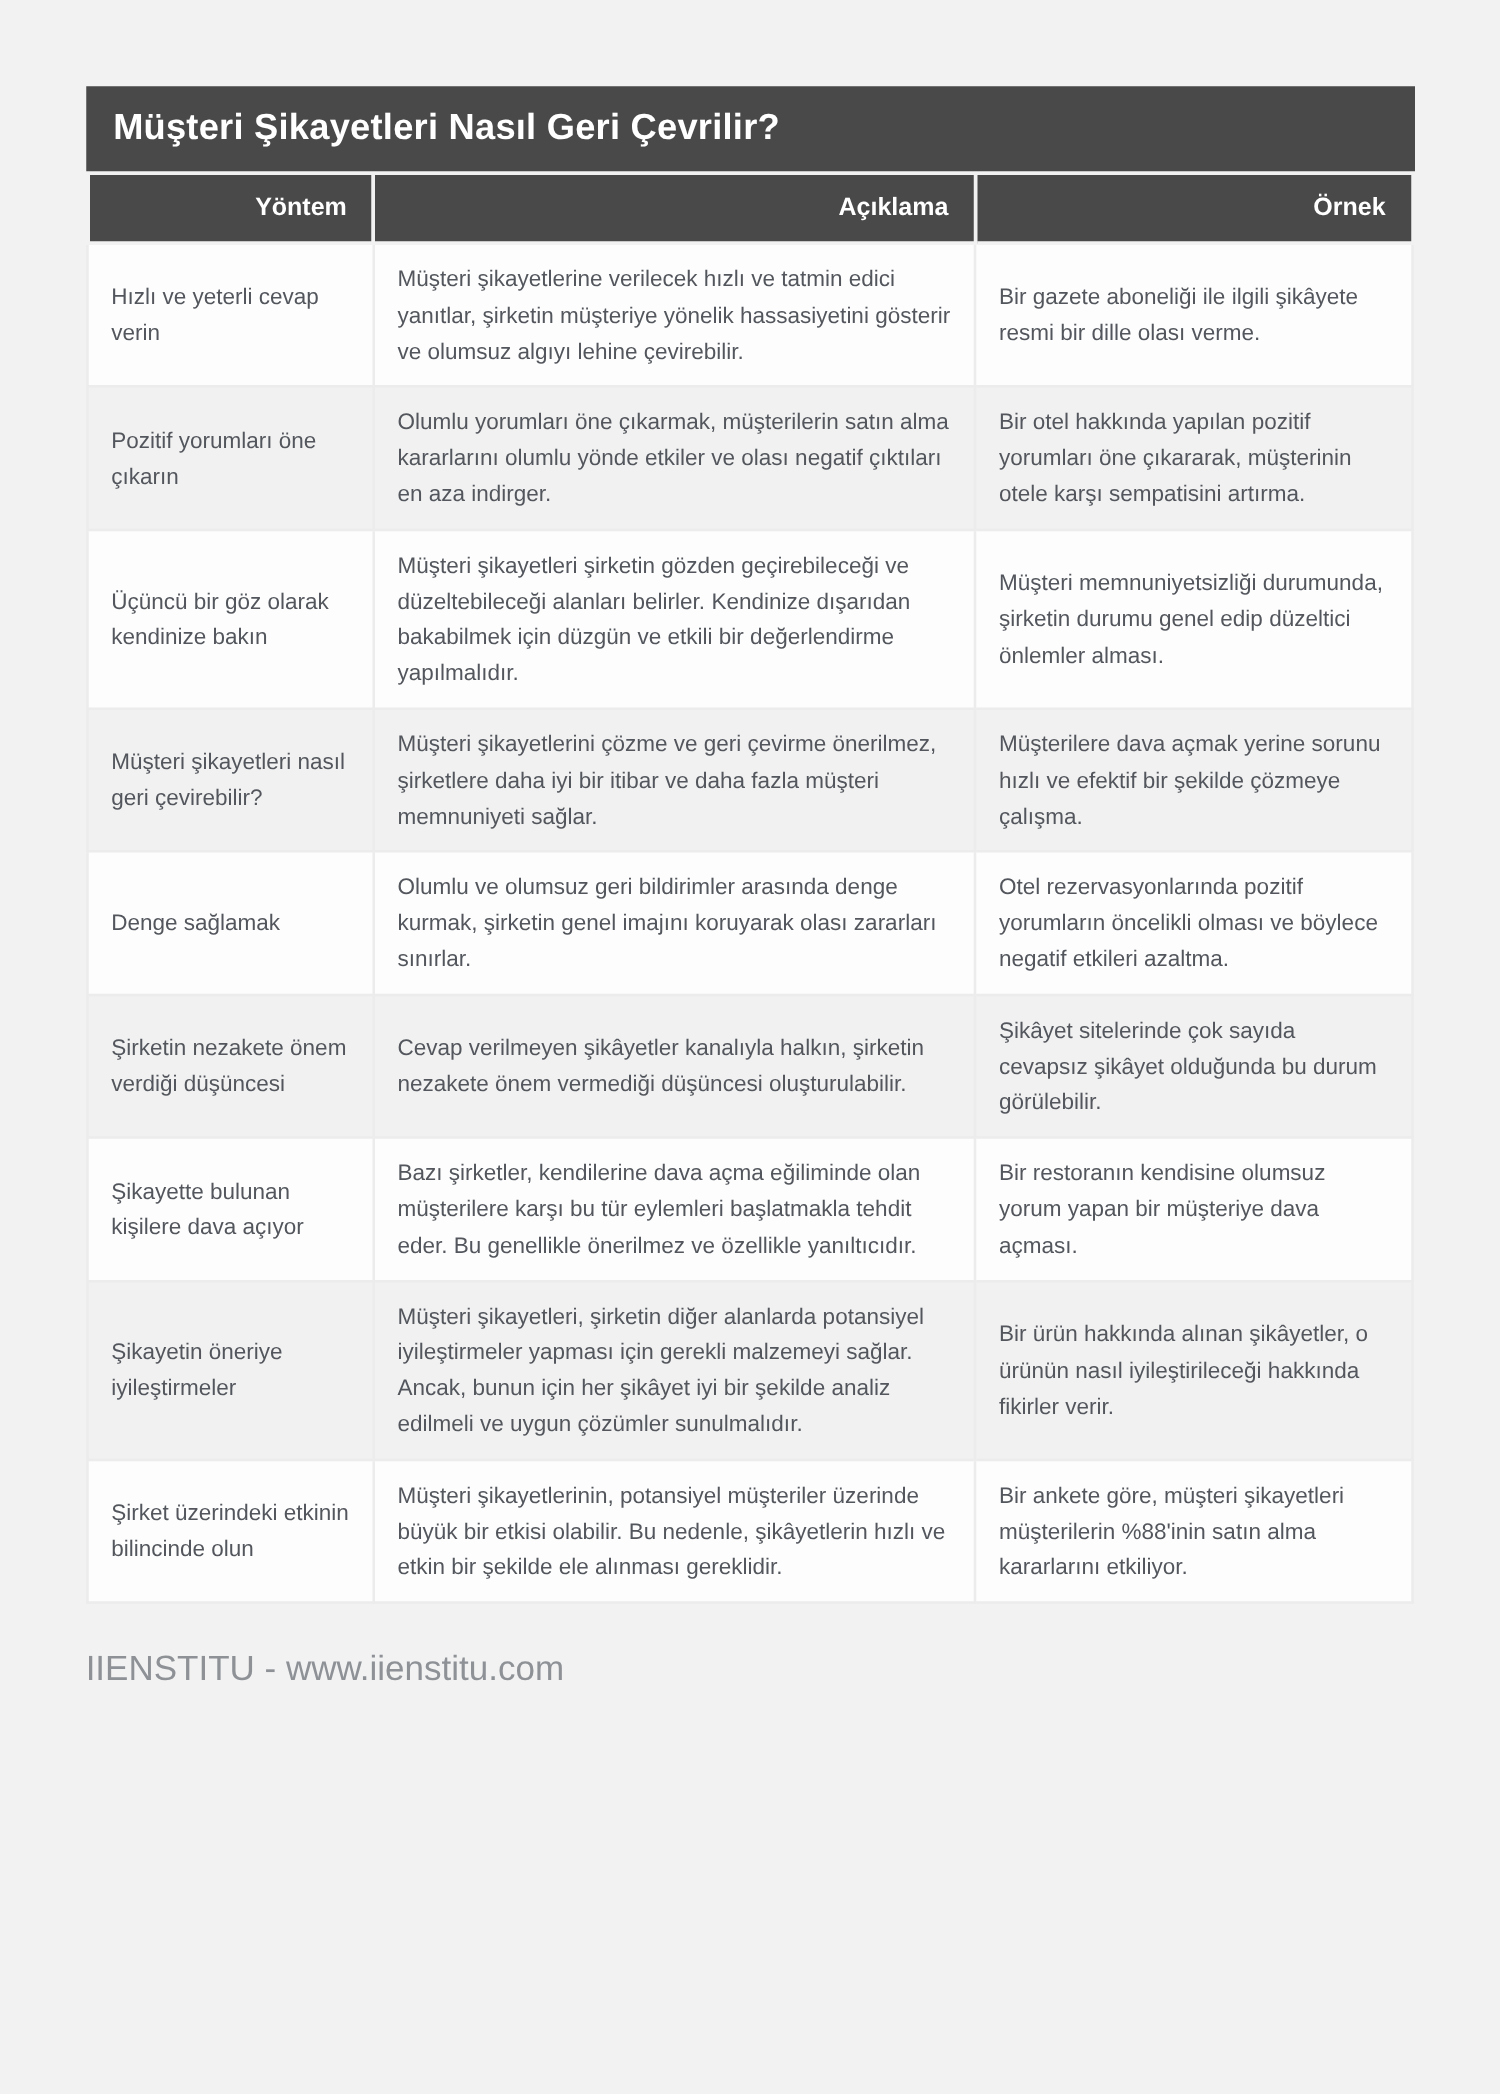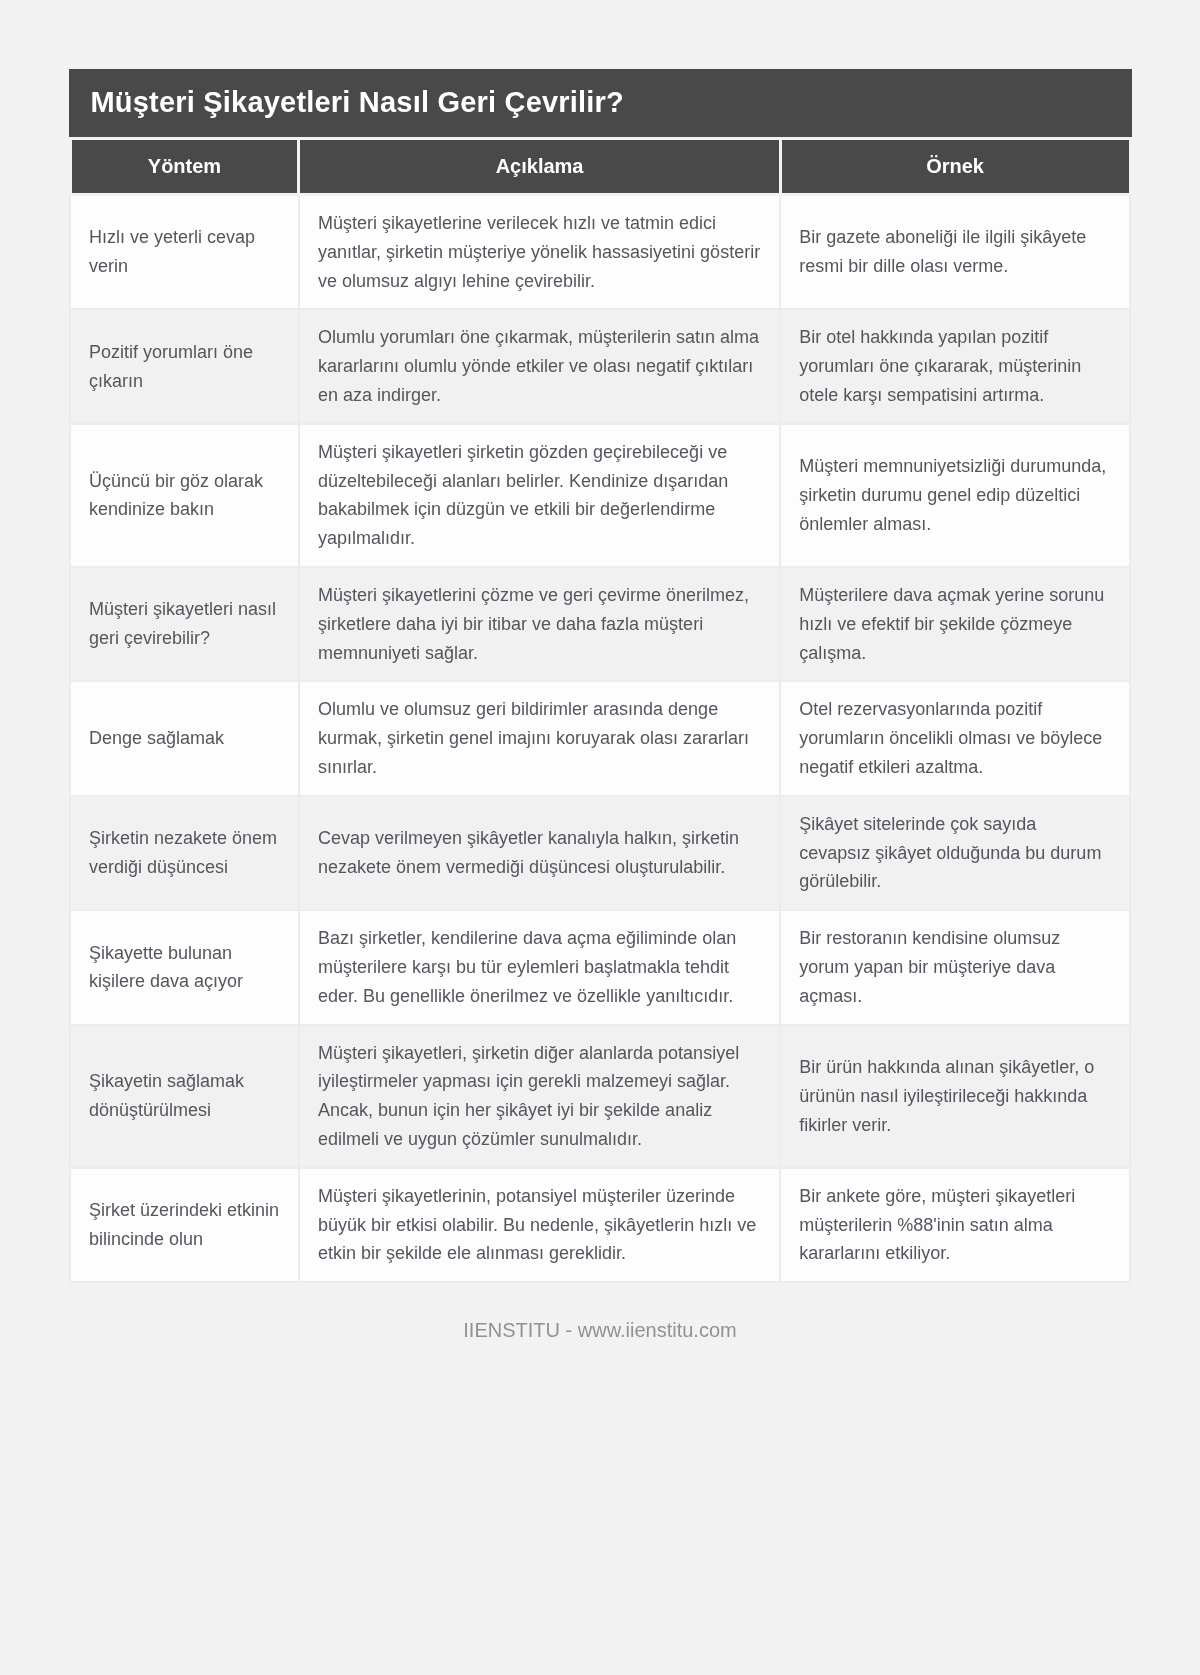--- a/index.html
+++ b/index.html
@@ -29,44 +29,44 @@
   }
   table.complaints {
     width: 100%;
     border-collapse: collapse;
   }
   table.complaints th {
     background: #494949;
     color: #ffffff;
     font-size: 20px;
     font-weight: 700;
-    text-align: center;
+    text-align: right;
     padding: 15px 20px;
     border: 3px solid #f2f2f2;
     border-top: none;
   }
   table.complaints td {
     font-size: 18px;
     line-height: 1.6;
     color: #53575d;
     padding: 13px 18px;
     vertical-align: middle;
     border: 2px solid #ececec;
     background: #fdfdfd;
   }
   table.complaints tbody tr:nth-child(even) td {
     background: #f1f1f1;
   }
   .col-method   { width: 21.6%; }
   .col-desc     { width: 45.4%; }
   .col-example  { width: 33.0%; }
   .footer {
-    text-align: center;
+    text-align: left;
     color: #8e9297;
-    font-size: 20px;
+    font-size: 28px;
     margin-top: 36px;
     padding-bottom: 70px;
   }
 </style>
 </head>
 <body>
 
 <div class="page">
 
   <div class="title-bar">Müşteri Şikayetleri Nasıl Geri Çevrilir?</div>
@@ -114,21 +114,21 @@
         <td>Şirketin nezakete önem verdiği düşüncesi</td>
         <td>Cevap verilmeyen şikâyetler kanalıyla halkın, şirketin nezakete önem vermediği düşüncesi oluşturulabilir.</td>
         <td>Şikâyet sitelerinde çok sayıda cevapsız şikâyet olduğunda bu durum görülebilir.</td>
       </tr>
       <tr>
         <td>Şikayette bulunan kişilere dava açıyor</td>
         <td>Bazı şirketler, kendilerine dava açma eğiliminde olan müşterilere karşı bu tür eylemleri başlatmakla tehdit eder. Bu genellikle önerilmez ve özellikle yanıltıcıdır.</td>
         <td>Bir restoranın kendisine olumsuz yorum yapan bir müşteriye dava açması.</td>
       </tr>
       <tr>
-        <td>Şikayetin sağlamak dönüştürülmesi</td>
+        <td>Şikayetin öneriye iyileştirmeler</td>
         <td>Müşteri şikayetleri, şirketin diğer alanlarda potansiyel iyileştirmeler yapması için gerekli malzemeyi sağlar. Ancak, bunun için her şikâyet iyi bir şekilde analiz edilmeli ve uygun çözümler sunulmalıdır.</td>
         <td>Bir ürün hakkında alınan şikâyetler, o ürünün nasıl iyileştirileceği hakkında fikirler verir.</td>
       </tr>
       <tr>
         <td>Şirket üzerindeki etkinin bilincinde olun</td>
         <td>Müşteri şikayetlerinin, potansiyel müşteriler üzerinde büyük bir etkisi olabilir. Bu nedenle, şikâyetlerin hızlı ve etkin bir şekilde ele alınması gereklidir.</td>
         <td>Bir ankete göre, müşteri şikayetleri müşterilerin %88'inin satın alma kararlarını etkiliyor.</td>
       </tr>
     </tbody>
   </table>

